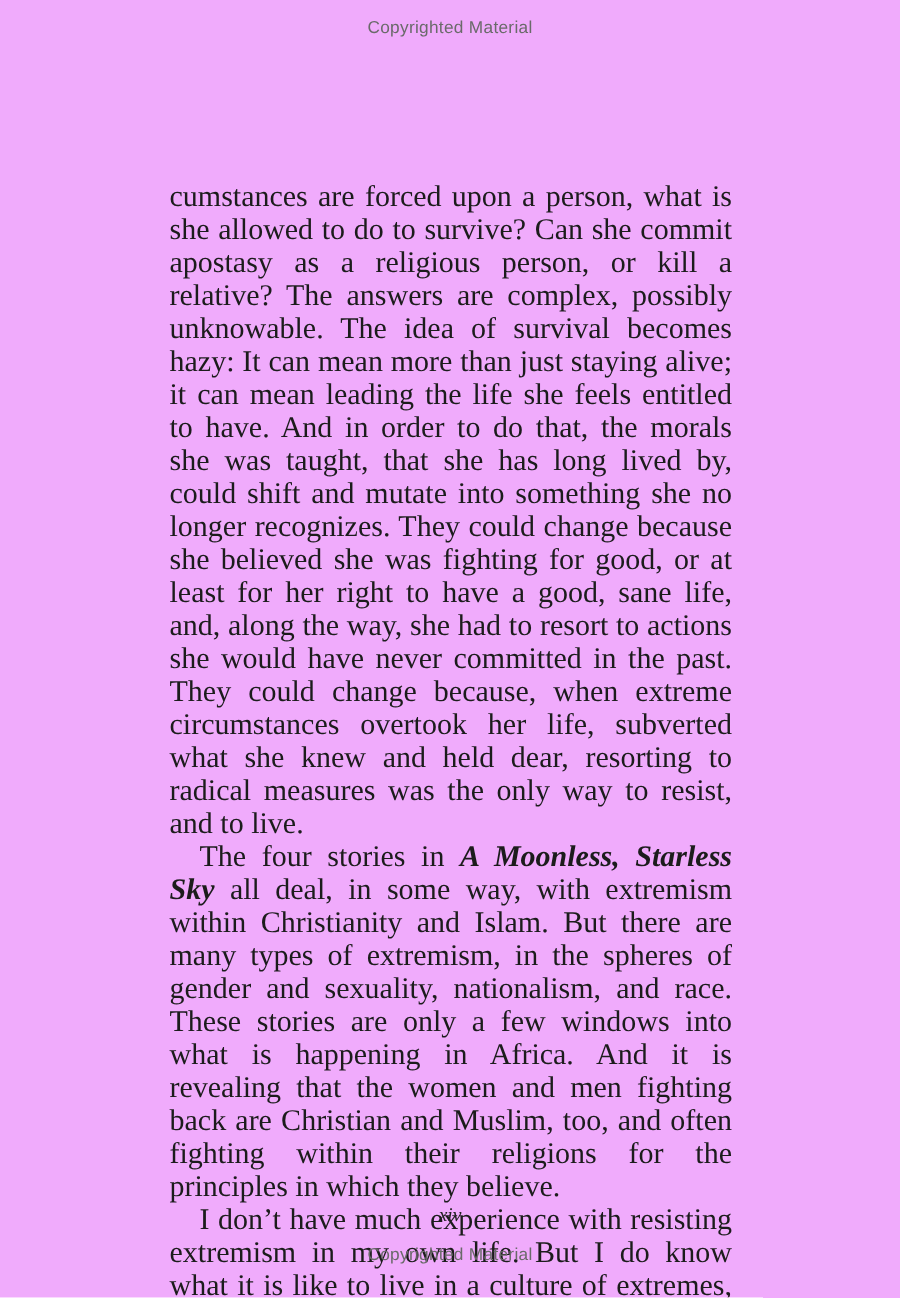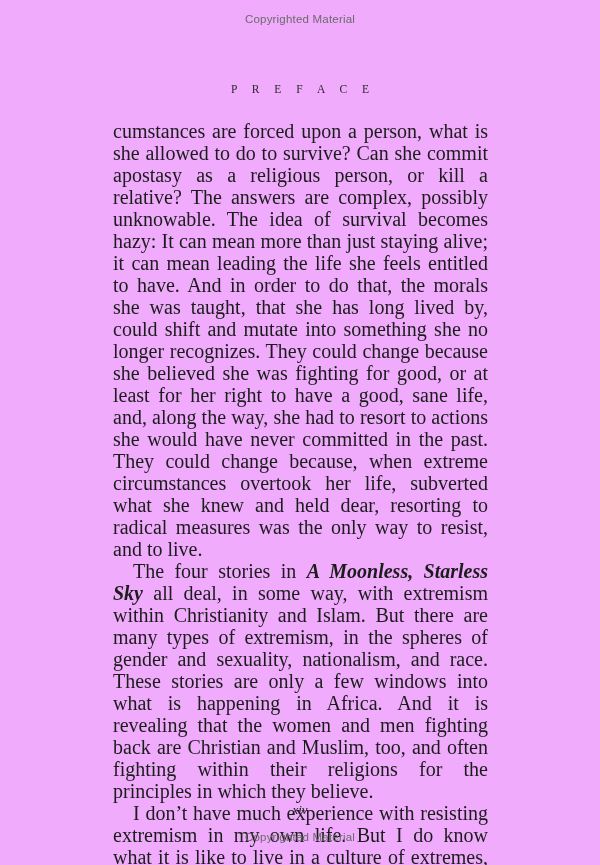--- a/index.html
+++ b/index.html
@@ -69,21 +69,20 @@
     color: #222222;
   }
 </style>
 </head>
 <body>
 
 <div class="page">
 
   <div class="copyright top">Copyrighted Material</div>
 
-  <div class="chapter-header">P R E F A C E</div>
 
   <div class="content">
     <p class="body-par no-indent">cumstances are forced upon a person, what is she allowed to do to survive? Can she commit apostasy as a religious person, or kill a relative? The answers are complex, possibly unknowable. The idea of survival becomes hazy: It can mean more than just staying alive; it can mean leading the life she feels entitled to have. And in order to do that, the morals she was taught, that she has long lived by, could shift and mutate into something she no longer recognizes. They could change because she believed she was fighting for good, or at least for her right to have a good, sane life, and, along the way, she had to resort to actions she would have never committed in the past. They could change because, when extreme circumstances overtook her life, subverted what she knew and held dear, resorting to radical measures was the only way to resist, and to live.</p>
     <p class="body-par"><span>The four stories in </span><em class="book-title">A Moonless, Starless Sky</em><span> all deal, in some way, with extremism within Christianity and Islam. But there are many types of extremism, in the spheres of gender and sexuality, nationalism, and race. These stories are only a few windows into what is happening in Africa. And it is revealing that the women and men fighting back are Christian and Muslim, too, and often fighting within their religions for the principles in which they believe.</span></p>
     <p class="body-par">I don’t have much experience with resisting extremism in my own life. But I do know what it is like to live in a culture of extremes, as a black girl who grew up in the Deep South in the 1990s. Within days of moving to Alabama, a white woman shouted “Nigger!” at my father, my brother, and I as we drove past her car at a gas station.</p>
   </div>
 
   <div class="page-number">xiv</div>
 
   <div class="copyright bottom">Copyrighted Material</div>

